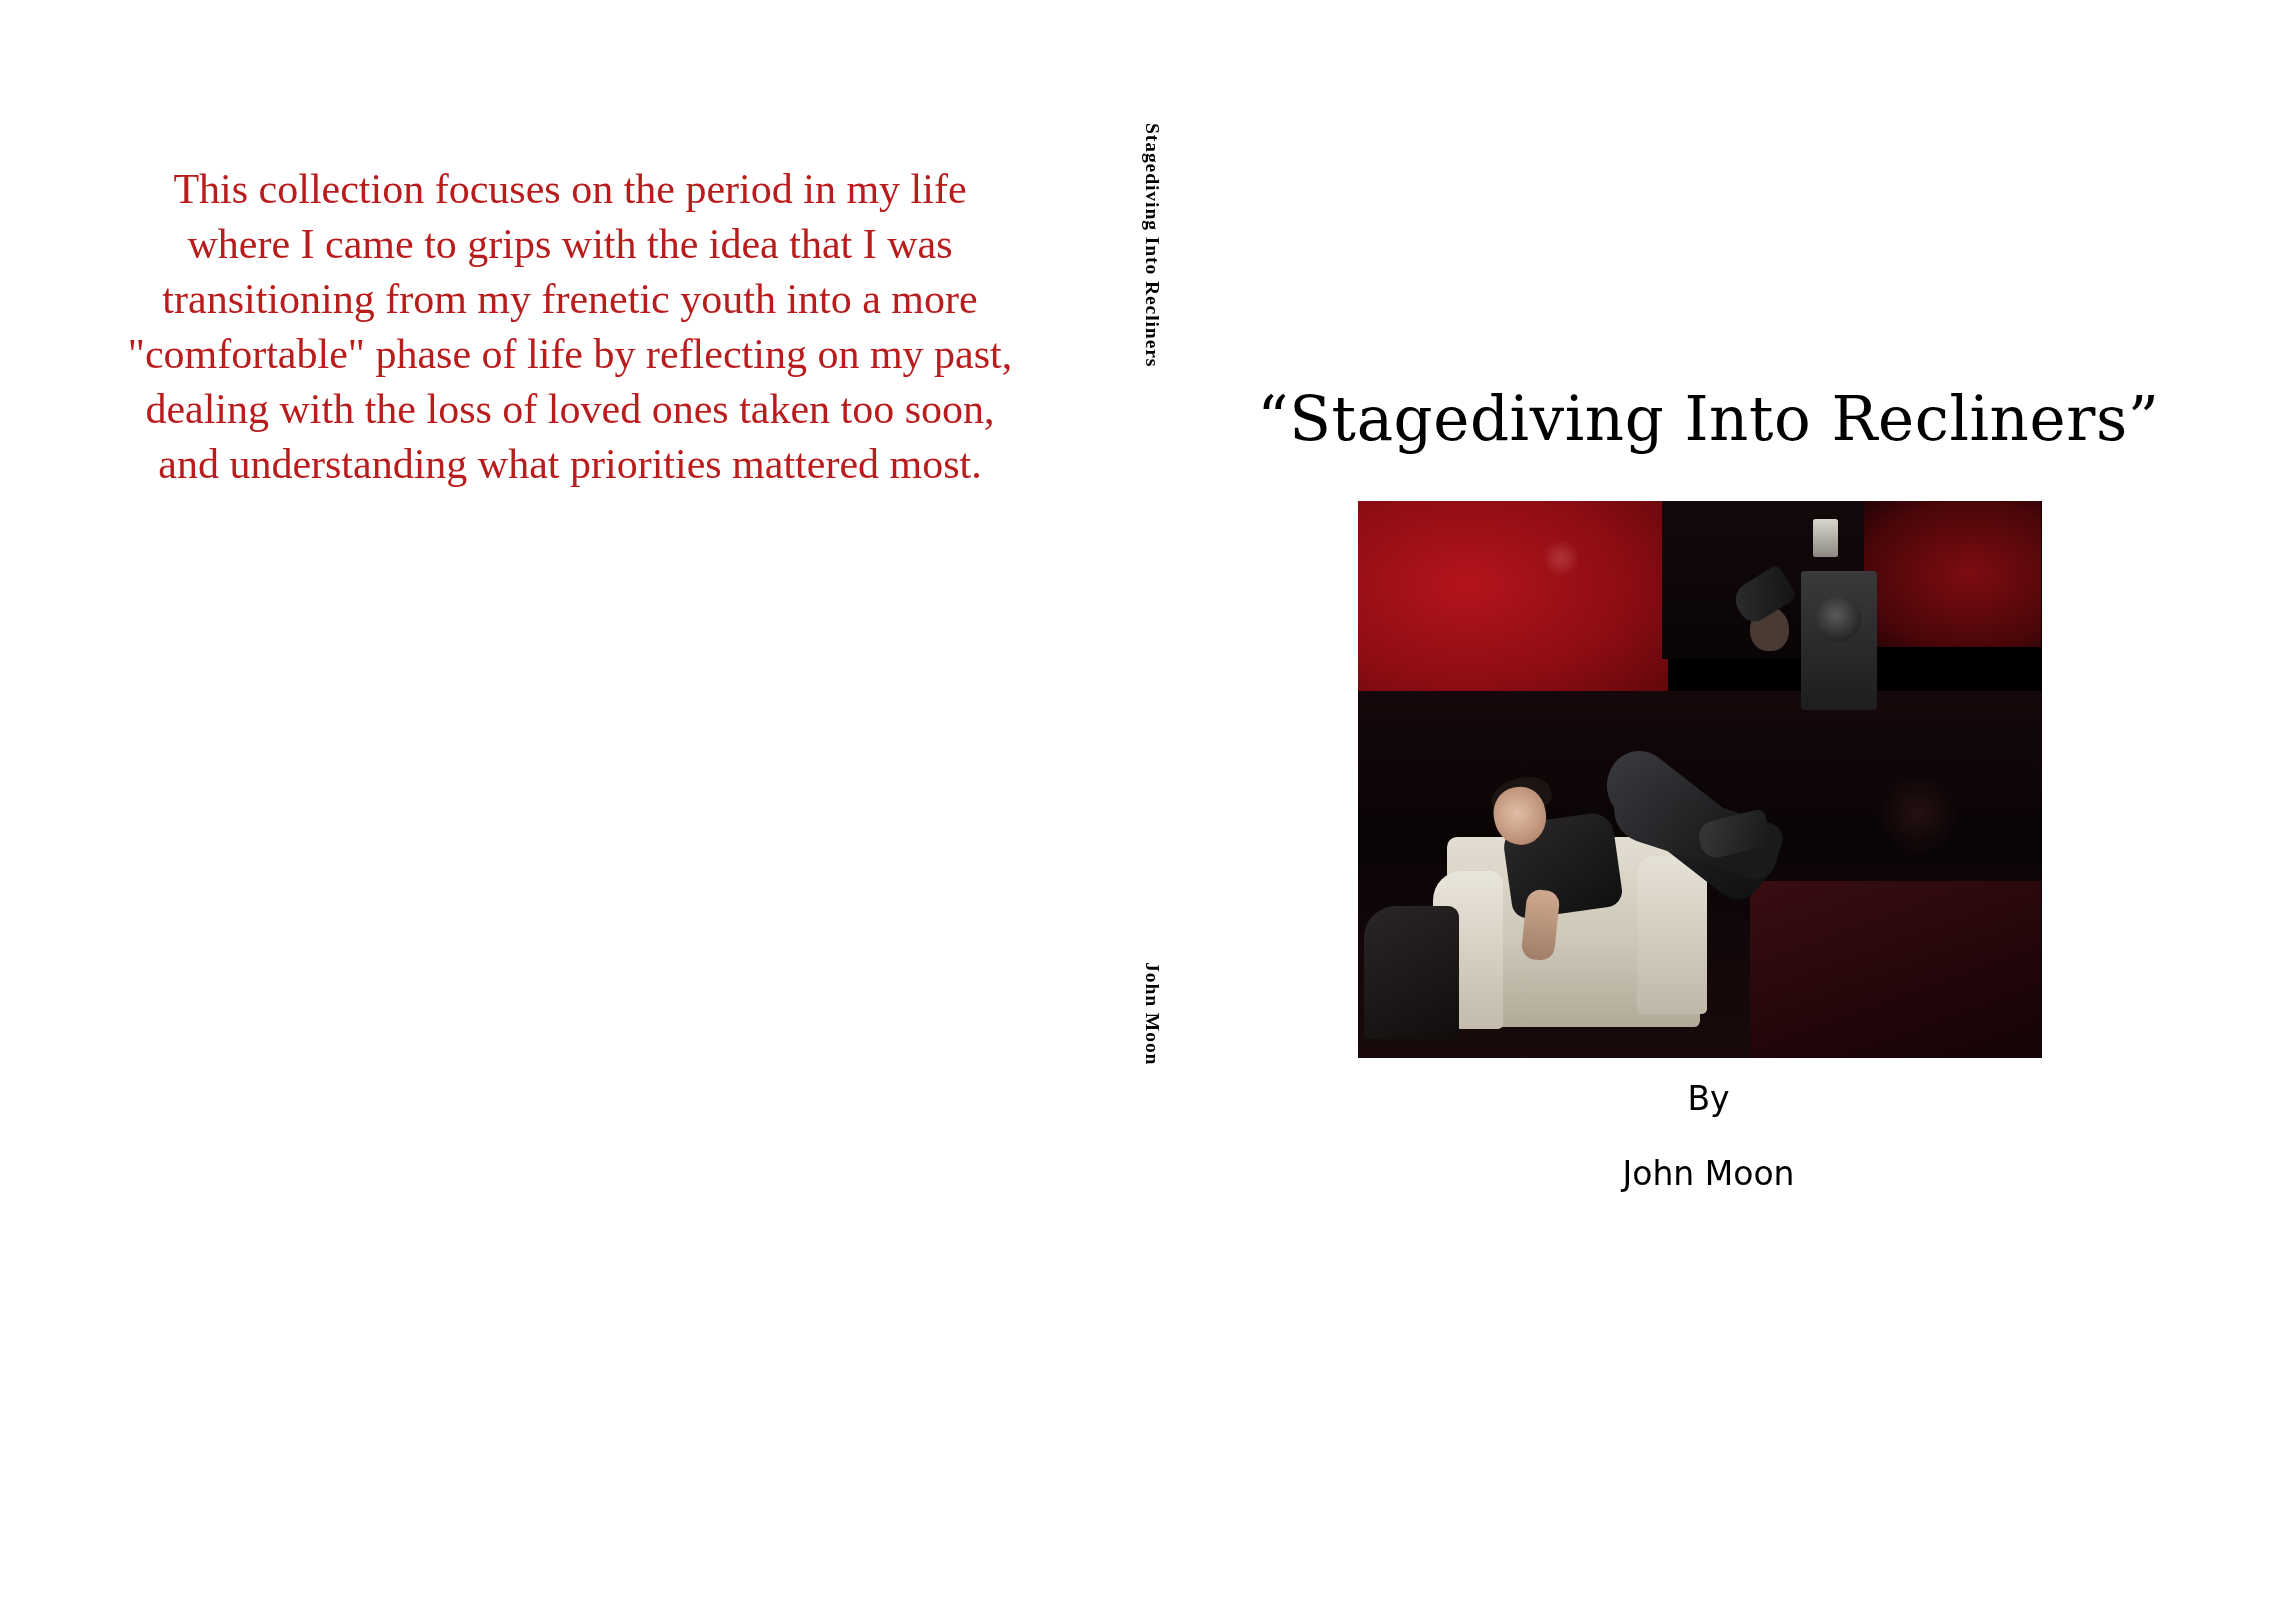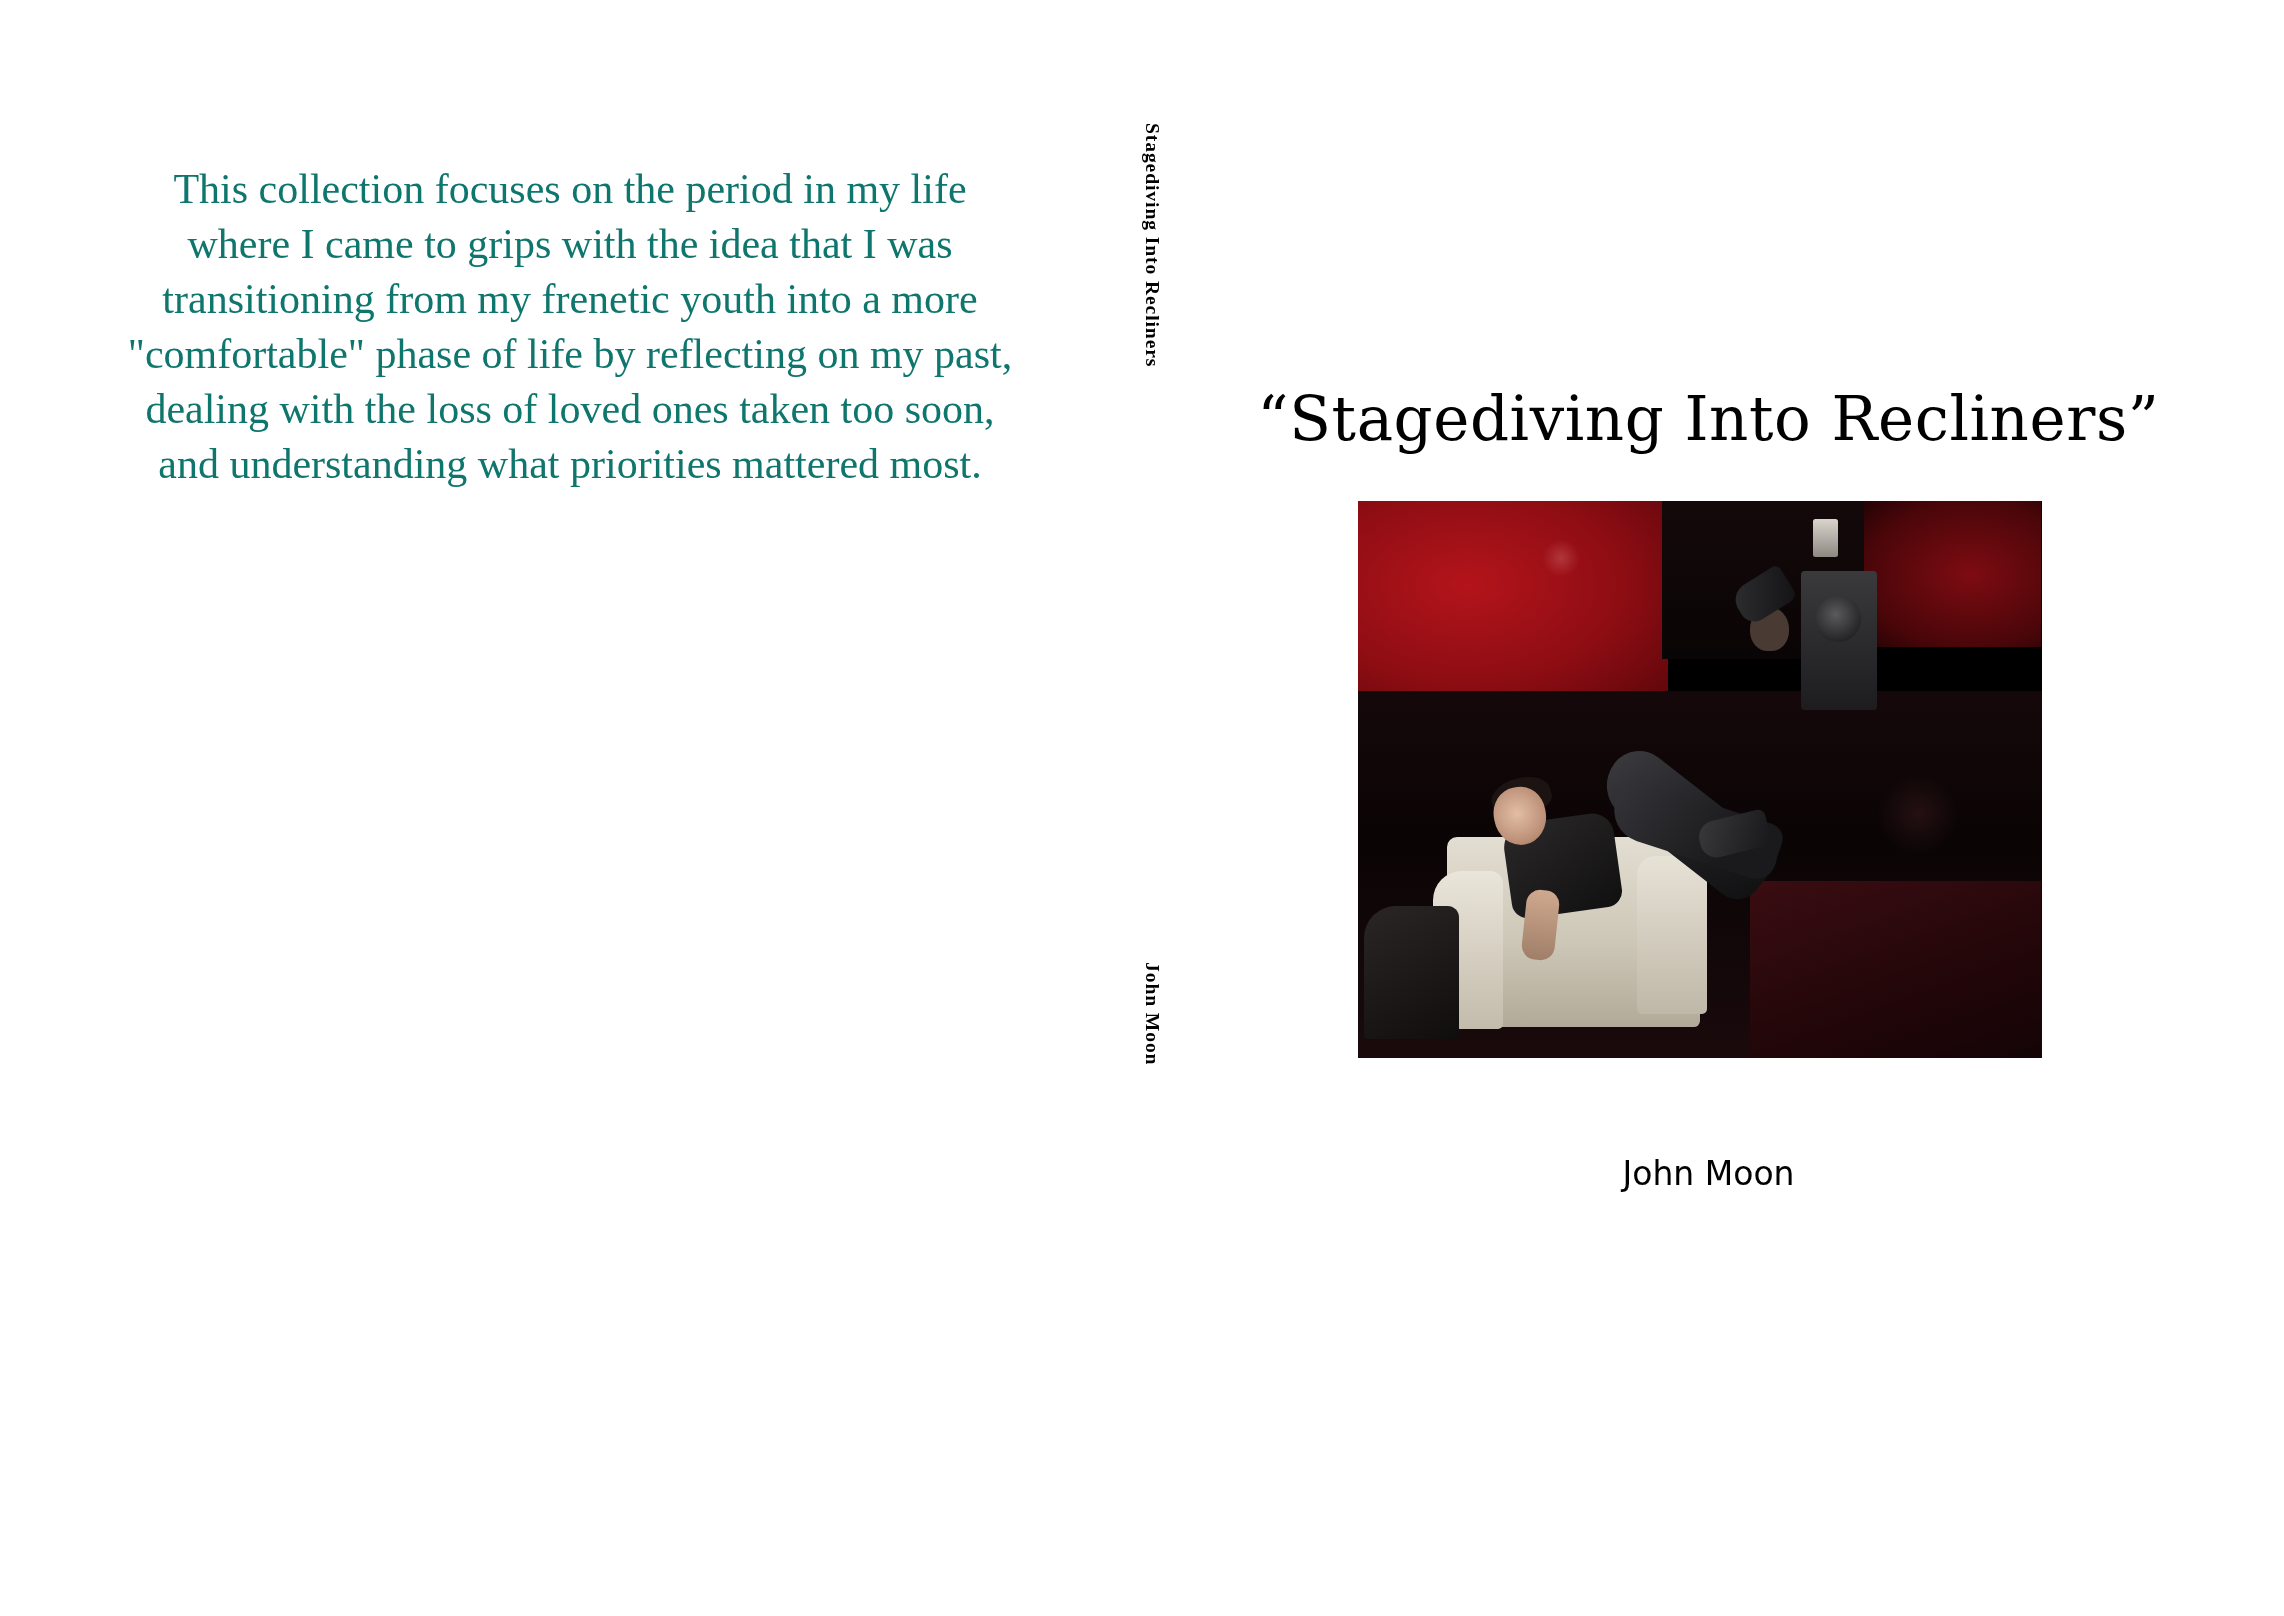--- a/index.html
+++ b/index.html
@@ -25,21 +25,21 @@
   }
   .blurb {
     position: absolute;
     left: 127px;
     top: 120px;
     width: 886px;
     text-align: center;
     font-family: "Liberation Serif", serif;
     font-size: 42px;
     line-height: 1.31;
-    color: #0f766e;
+    color: #b91c1c;
   }
 
   
   .spine {
     position: absolute;
     left: 1101px;
     top: 0;
     width: 101px;
     height: 1616px;
   }
@@ -327,16 +327,17 @@
     <div class="ph-shoe1"></div>
     <div class="ph-shoe2"></div>
     <div class="ph-person-torso"></div>
     <div class="ph-person-hair"></div>
     <div class="ph-person-head"></div>
     <div class="ph-person-arm"></div>
     <div class="ph-glow1"></div>
     <div class="ph-glow2"></div>
   </div>
 
+  <div class="front-by">By</div>
   <div class="front-author">John Moon</div>
 
 </div>
 
 
 </body></html>

